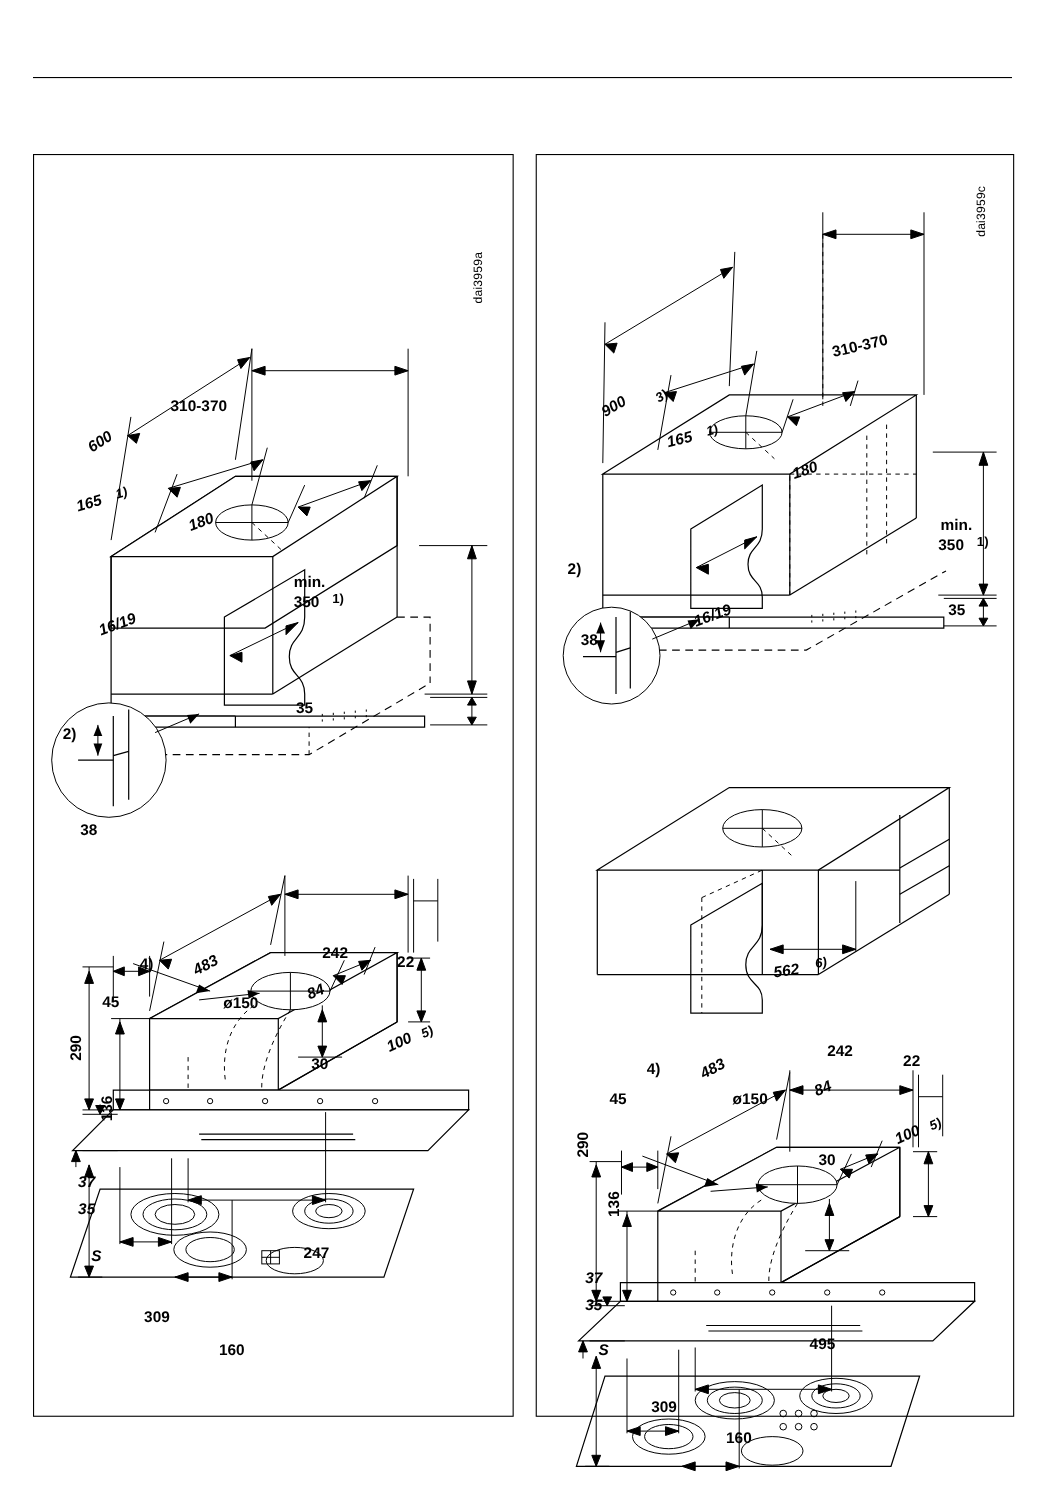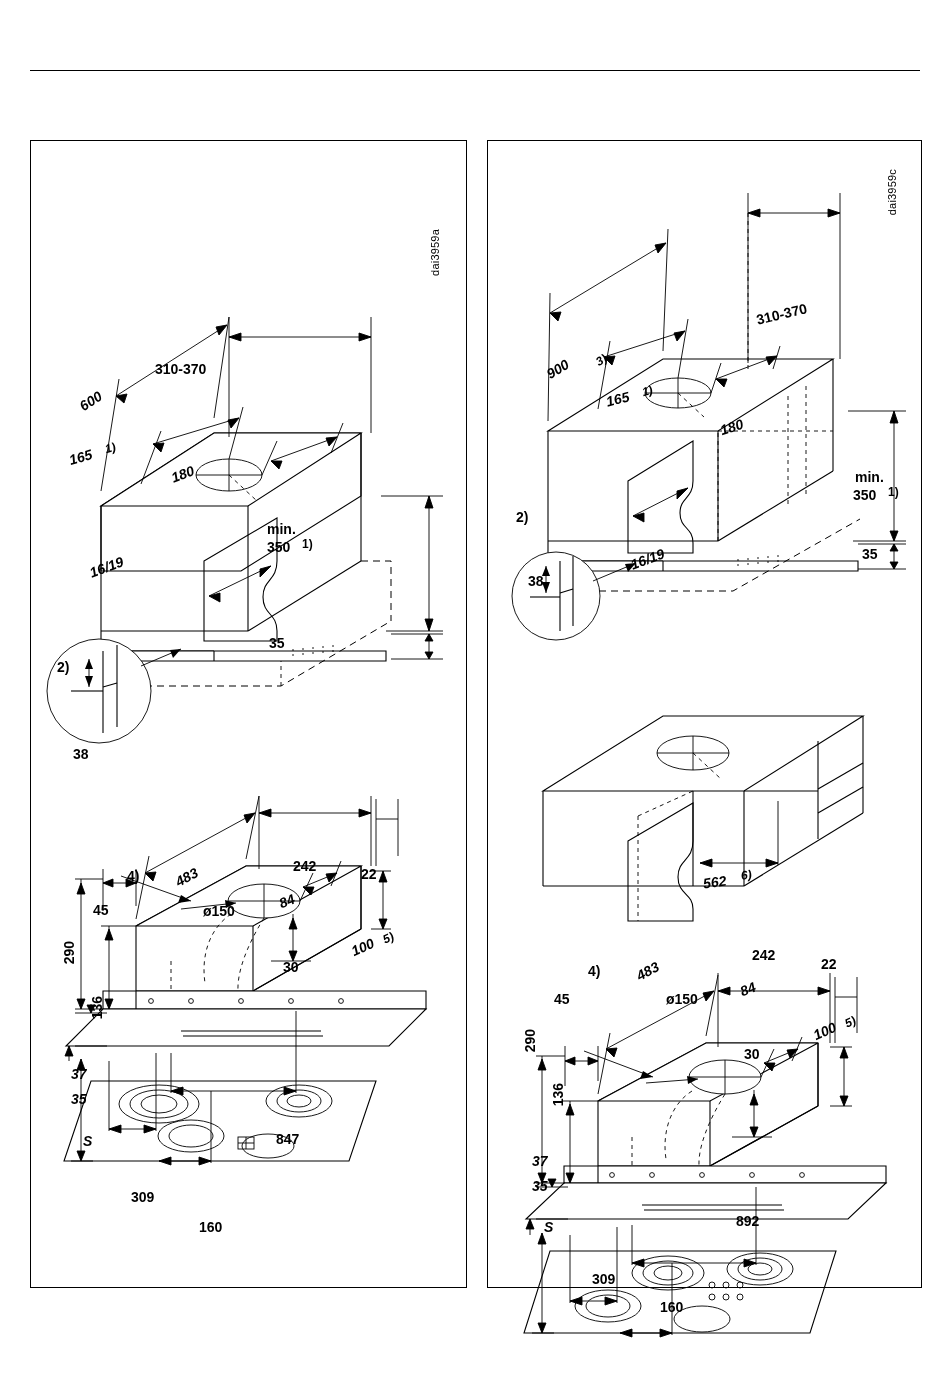--- a/index.html
+++ b/index.html
@@ -326,21 +326,21 @@
     <div class="lbl up" style="left:172px;top:762px;">ø150</div>
     <div class="lbl" style="left:248px;top:752px;transform:rotate(-22deg);">84</div>
     <div class="lbl" style="left:320px;top:798px;transform:rotate(-24deg);">100</div>
     <div class="lbl sm" style="left:352px;top:790px;transform:rotate(-24deg);">5)</div>
     <div class="lbl up" style="left:30px;top:800px;writing-mode:vertical-rl;transform:rotate(180deg);">290</div>
     <div class="lbl up" style="left:58px;top:855px;writing-mode:vertical-rl;transform:rotate(180deg);">136</div>
     <div class="lbl up" style="left:252px;top:818px;">30</div>
     <div class="lbl" style="left:40px;top:925px;">37</div>
     <div class="lbl" style="left:40px;top:950px;">35</div>
     <div class="lbl" style="left:52px;top:992px;">S</div>
-    <div class="lbl up" style="left:245px;top:990px;">847</div>
+    <div class="lbl up" style="left:245px;top:990px;">247</div>
     <div class="lbl up" style="left:100px;top:1048px;">309</div>
     <div class="lbl up" style="left:168px;top:1078px;">160</div>
   </div>
 
   <div class="panel" id="panel-right">
 
     <div class="code" style="left:398px;top:28px;">dai3959c</div>
 
     <svg width="433" height="460">
 
@@ -659,18 +659,18 @@
     <div class="lbl up" style="left:178px;top:850px;">ø150</div>
     <div class="lbl" style="left:252px;top:840px;transform:rotate(-22deg);">84</div>
     <div class="lbl" style="left:325px;top:882px;transform:rotate(-24deg);">100</div>
     <div class="lbl sm" style="left:357px;top:874px;transform:rotate(-24deg);">5)</div>
     <div class="lbl up" style="left:34px;top:888px;writing-mode:vertical-rl;transform:rotate(180deg);">290</div>
     <div class="lbl up" style="left:62px;top:942px;writing-mode:vertical-rl;transform:rotate(180deg);">136</div>
     <div class="lbl up" style="left:256px;top:905px;">30</div>
     <div class="lbl" style="left:44px;top:1012px;">37</div>
     <div class="lbl" style="left:44px;top:1037px;">35</div>
     <div class="lbl" style="left:56px;top:1078px;">S</div>
-    <div class="lbl up" style="left:248px;top:1072px;">892</div>
+    <div class="lbl up" style="left:248px;top:1072px;">495</div>
     <div class="lbl up" style="left:104px;top:1130px;">309</div>
     <div class="lbl up" style="left:172px;top:1158px;">160</div>
   </div>
 
 </div>
 
 </body></html>

